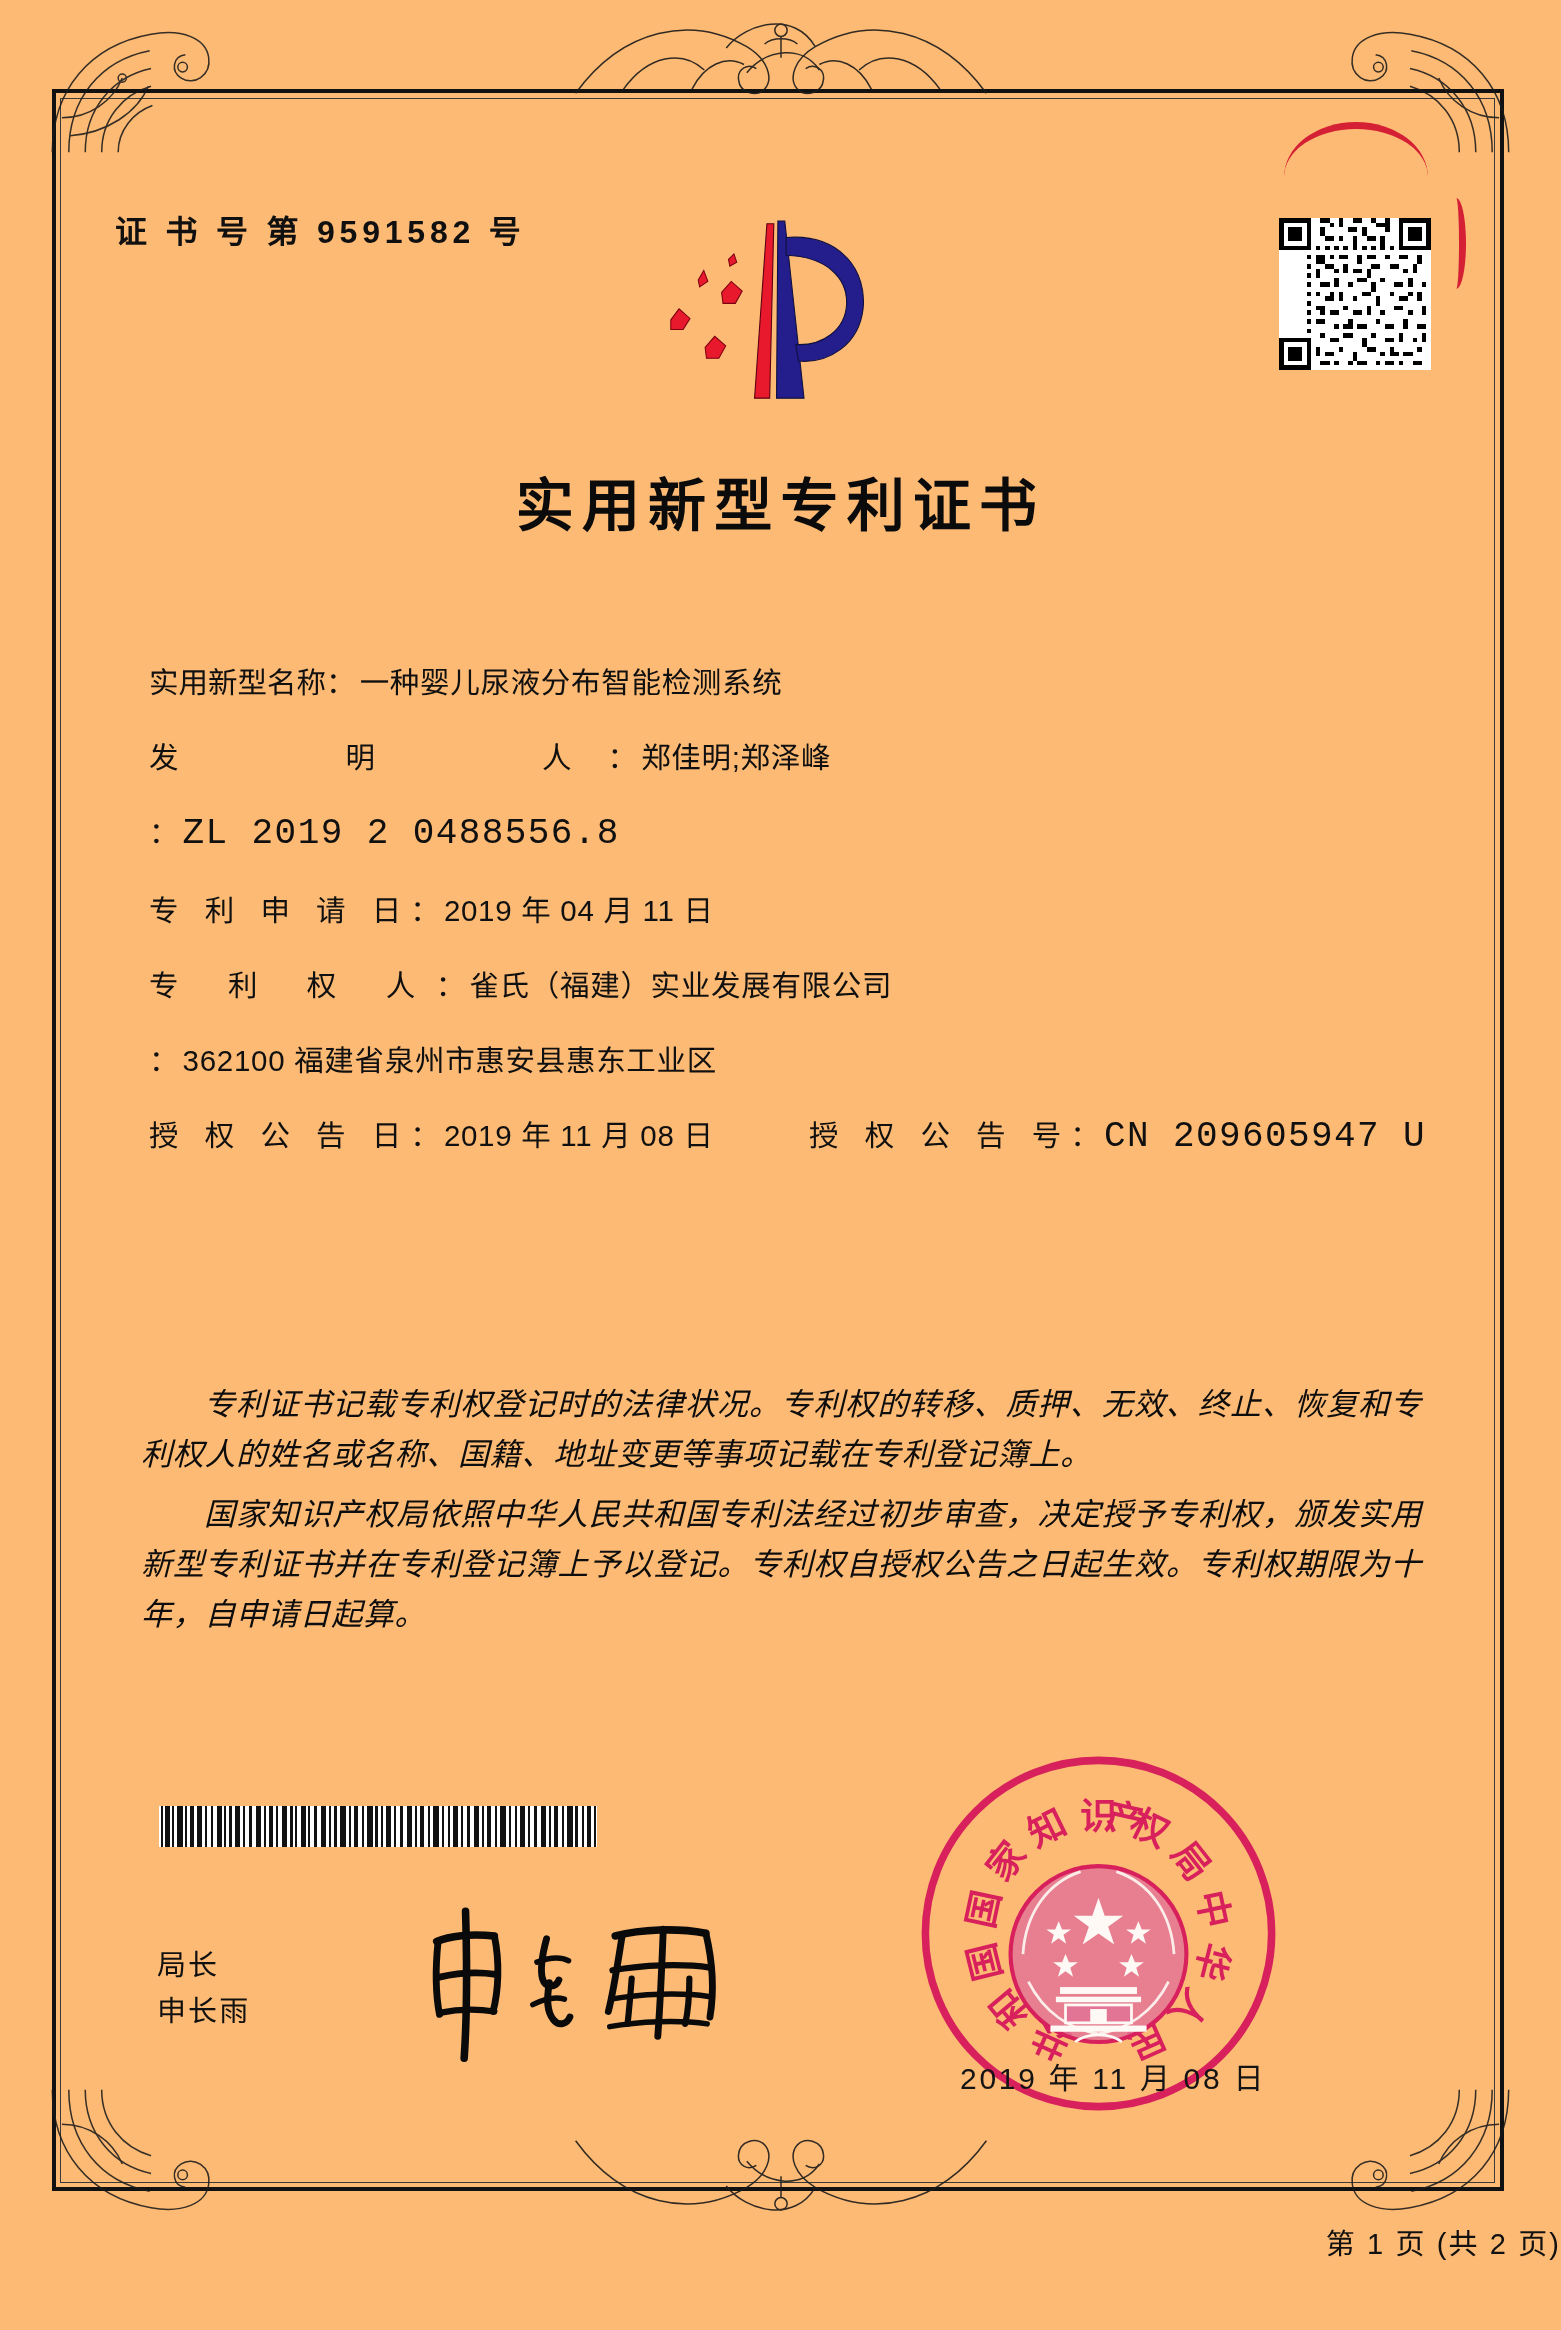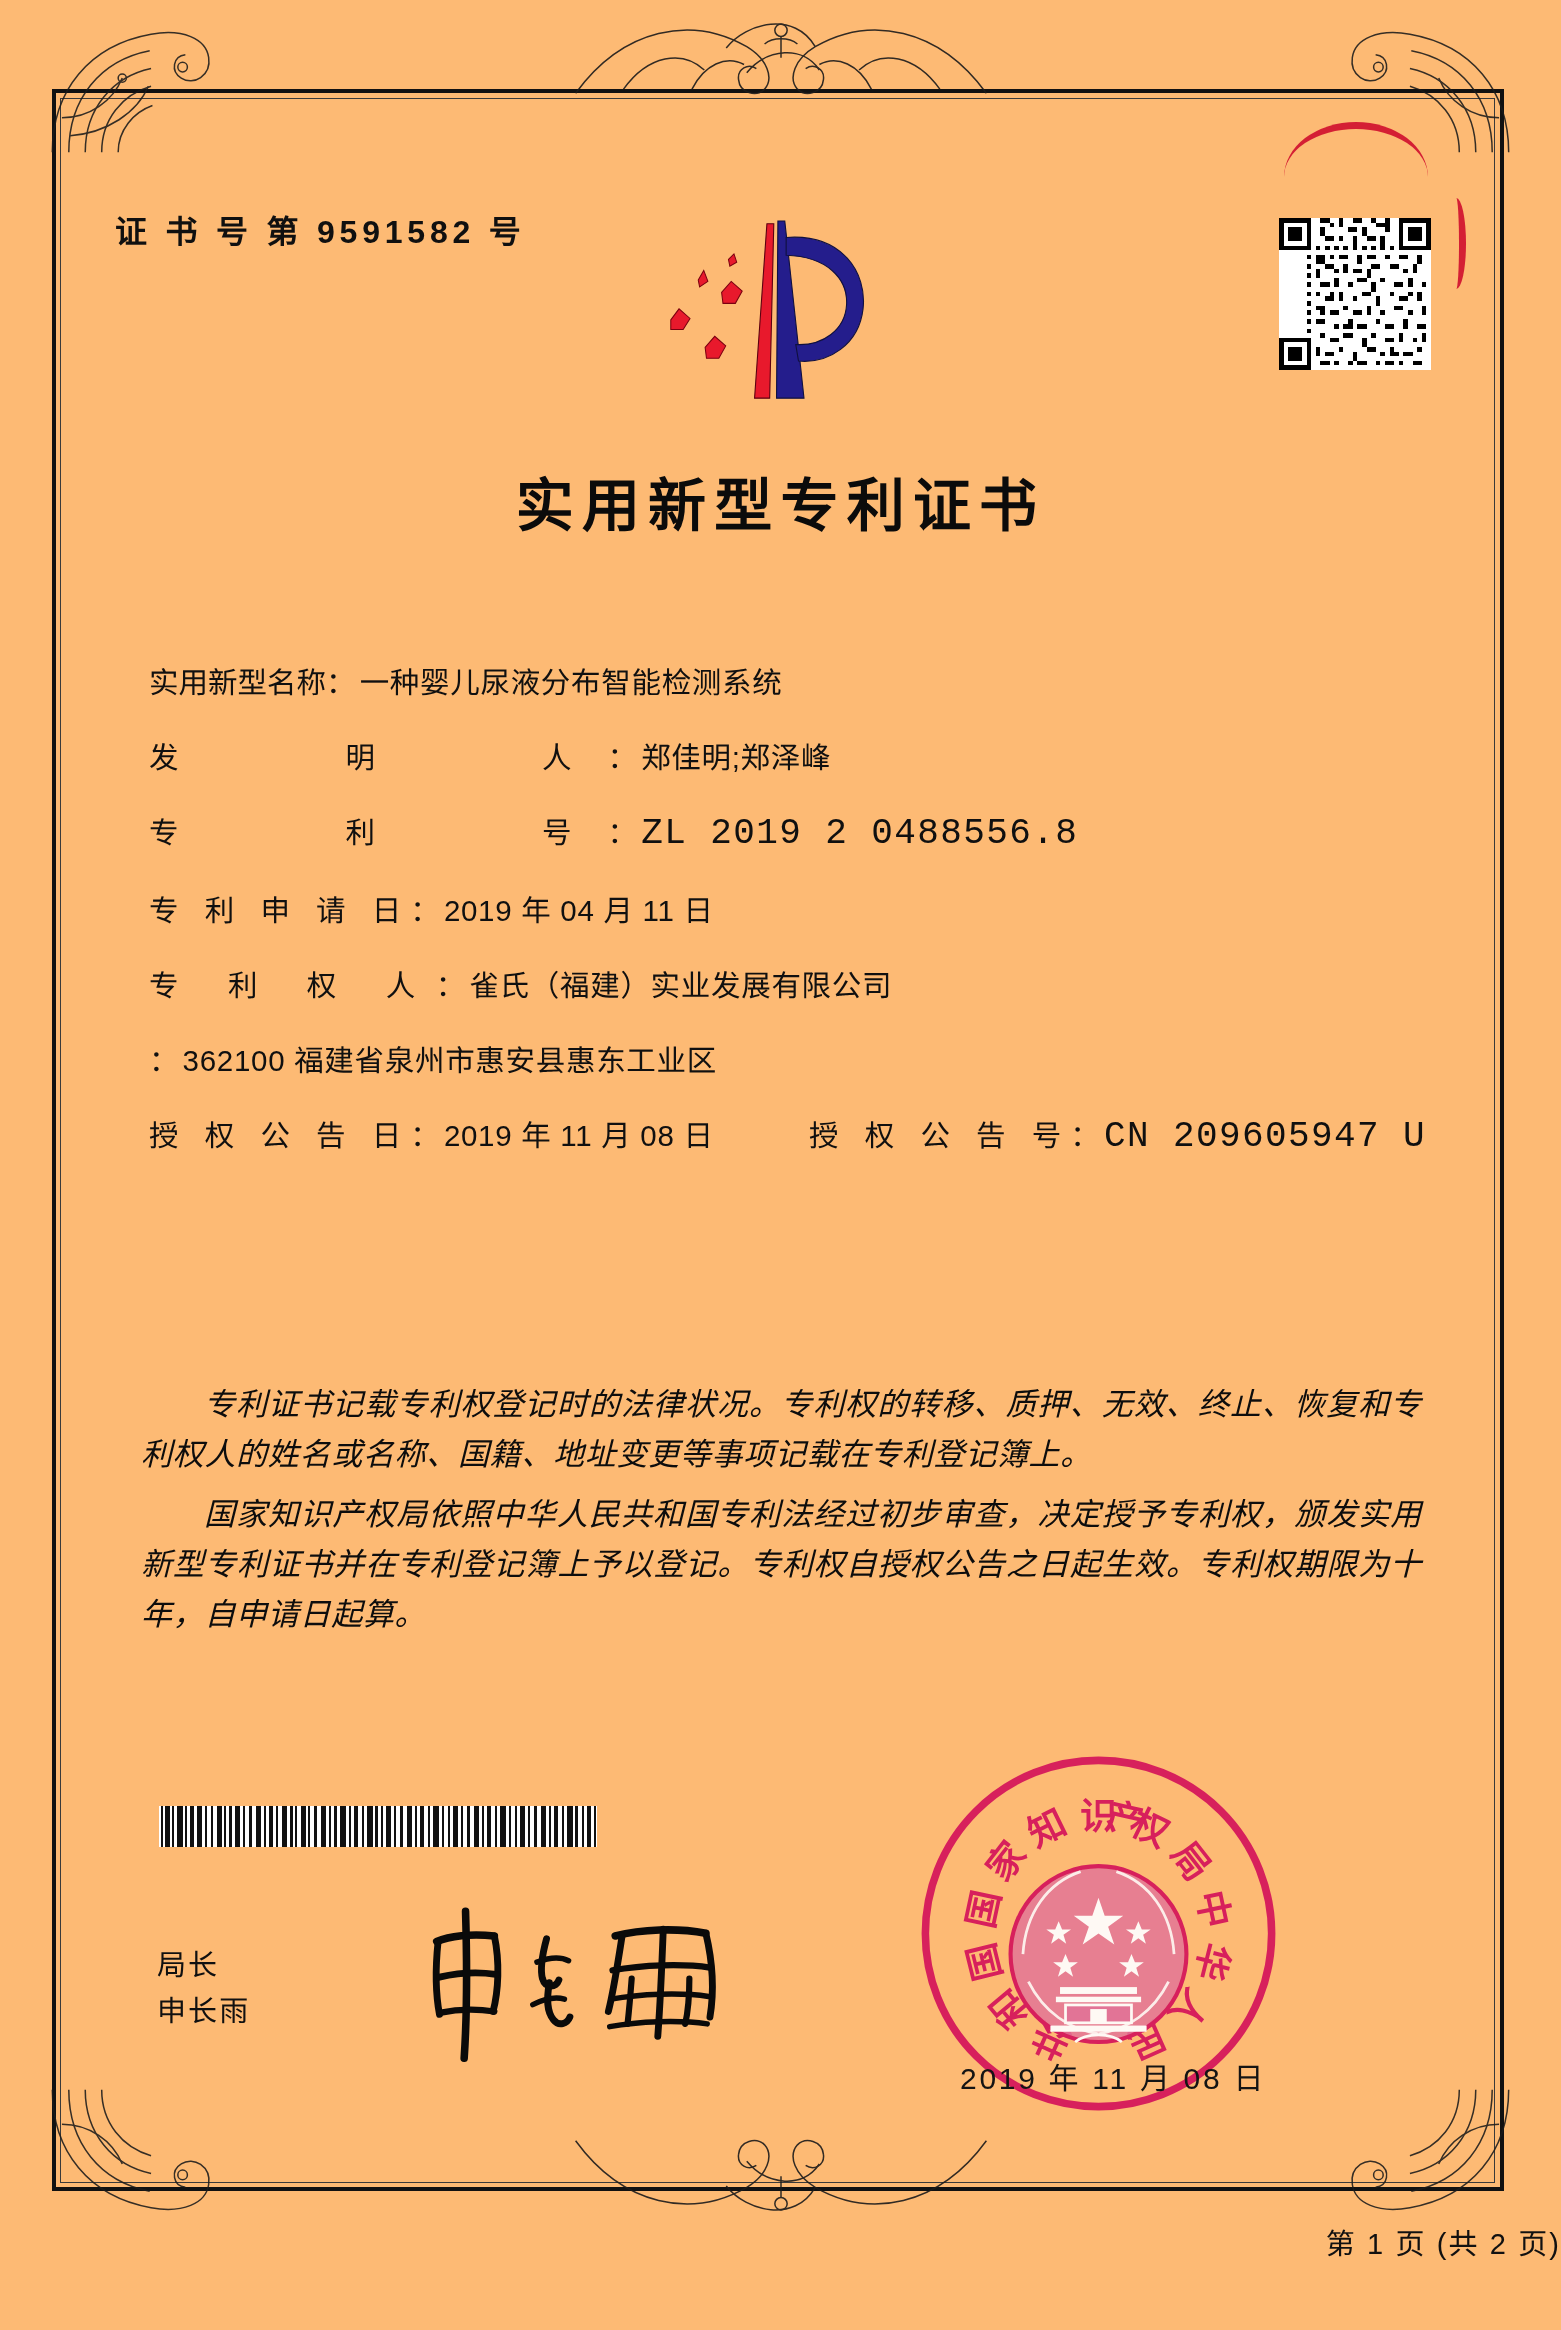--- a/index.html
+++ b/index.html
@@ -512,21 +512,20 @@
       <span class="field-value">一种婴儿尿液分布智能检测系统</span>
     </div>
 
     <div class="field-row">
       <span class="field-label lbl-sp2">发　　明　　人</span>
       <span class="field-colon">：</span>
       <span class="field-value">郑佳明;郑泽峰</span>
     </div>
 
     <div class="field-row">
-      <span class="field-label lbl-sp2">专　　利　　号</span>
       <span class="field-colon">：</span>
       <span class="field-value mono">ZL 2019 2 0488556.8</span>
     </div>
 
     <div class="field-row">
       <span class="field-label lbl-sp3">专 利 申 请 日</span>
       <span class="field-colon">：</span>
       <span class="field-value">2019 年 04 月 11 日</span>
     </div>
 

